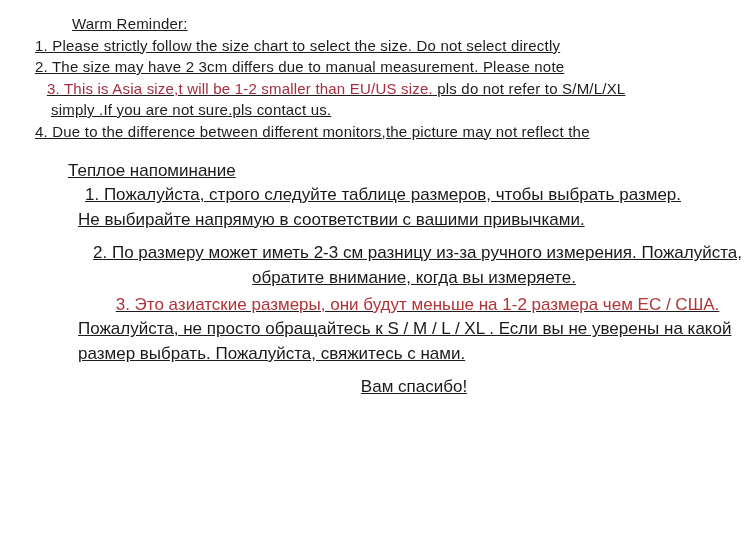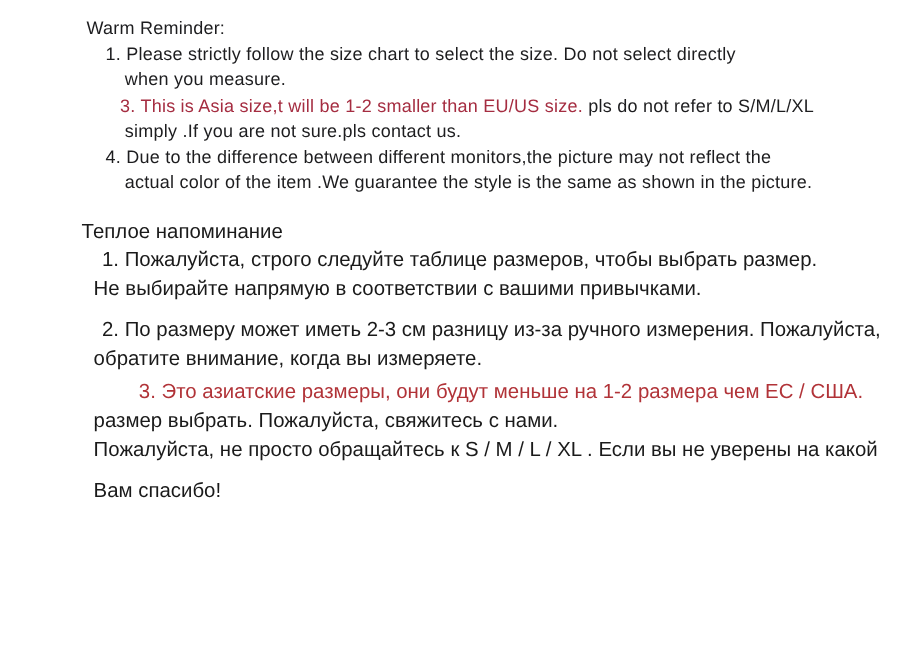--- a/index.html
+++ b/index.html
@@ -10,95 +10,95 @@
   * { margin: 0; padding: 0; box-sizing: border-box; }
   html, body { background: #ffffff; }
   body { font-family: "Liberation Sans", sans-serif; }
   .page {
     position: relative;
     width: 750px;
     height: 524px;
     background: #ffffff;
     overflow: hidden;
     color: var(--ink);
+    text-decoration: underline;
   }
 
   
   .en {
     padding-top: 13px;
     font-size: 15px;
     line-height: 21.5px;
     letter-spacing: 0.2px;
     color: #1d1d1f;
   }
   .en .en-heading { margin-left: 72px; }
-  .en .en-item { padding-left: 104px; }
+  .en .en-item { padding-left: 51px; }
   .en .line { display: block; }
   .en .line.first { margin-left: -16px; }
   .en .red { color: var(--red-en); margin-left: 12px; }
 
   
   .ru {
     margin-top: 17px;
     font-size: 17px;
     line-height: 24.4px;
     color: #1a1a1a;
   }
   .ru .ru-heading { margin-left: 68px; }
   .ru .ru-item { margin-left: 78px; }
-  .ru .ru-item.gap-lg { margin-top: 9px; }
+  .ru .ru-item.gap-lg { margin-top: 9px; text-align: center; }
   .ru .ru-item.gap-sm { margin-top: 3px; }
   .ru .line { display: block; }
   .ru .line.first { margin-left: 7px; }
   .ru .red { color: var(--red-ru); text-align: center; }
 </style>
 </head>
 <body>
 
 <div class="page">
 
   <div class="en">
     <div class="en-heading">Warm Reminder:</div>
 
     <div class="en-item">
       <span class="line first">1. Please strictly follow the size chart to select the size. Do not select directly</span>
     </div>
 
     <div class="en-item">
-      <span class="line">when you measure.</span>
+      <span class="line first">2. The size may have 2 3cm differs due to manual measurement. Please note</span>
     </div>
 
     <div class="en-item">
       <span class="line first"><span class="red">3. This is Asia size,t will be 1-2 smaller than EU/US size.</span><span> pls do not refer to S/M/L/XL</span></span>
       <span class="line">simply .If you are not sure.pls contact us.</span>
     </div>
 
     <div class="en-item">
       <span class="line first">4. Due to the difference between different monitors,the picture may not reflect the</span>
-      <span class="line">actual color of the item .We guarantee the style is the same as shown in the picture.</span>
     </div>
   </div>
 
   <div class="ru">
     <div class="ru-heading">Теплое напоминание</div>
 
     <div class="ru-item">
       <span class="line first">1. Пожалуйста, строго следуйте таблице размеров, чтобы выбрать размер.</span>
       <span class="line">Не выбирайте напрямую в соответствии с вашими привычками.</span>
     </div>
 
     <div class="ru-item gap-lg">
       <span class="line first">2. По размеру может иметь 2-3 см разницу из-за ручного измерения. Пожалуйста,</span>
       <span class="line">обратите внимание, когда вы измеряете.</span>
     </div>
 
     <div class="ru-item gap-sm">
       <span class="line first red">3. Это азиатские размеры, они будут меньше на 1-2 размера чем ЕС / США.</span>
+      <span class="line">Пожалуйста, не просто обращайтесь к S / M / L / XL . Если вы не уверены на какой</span>
       <span class="line">размер выбрать. Пожалуйста, свяжитесь с нами.</span>
-      <span class="line">Пожалуйста, не просто обращайтесь к S / M / L / XL . Если вы не уверены на какой</span>
     </div>
 
     <div class="ru-item gap-lg">
       <span class="line">Вам спасибо!</span>
     </div>
   </div>
 
 </div>
 
 </body></html>

